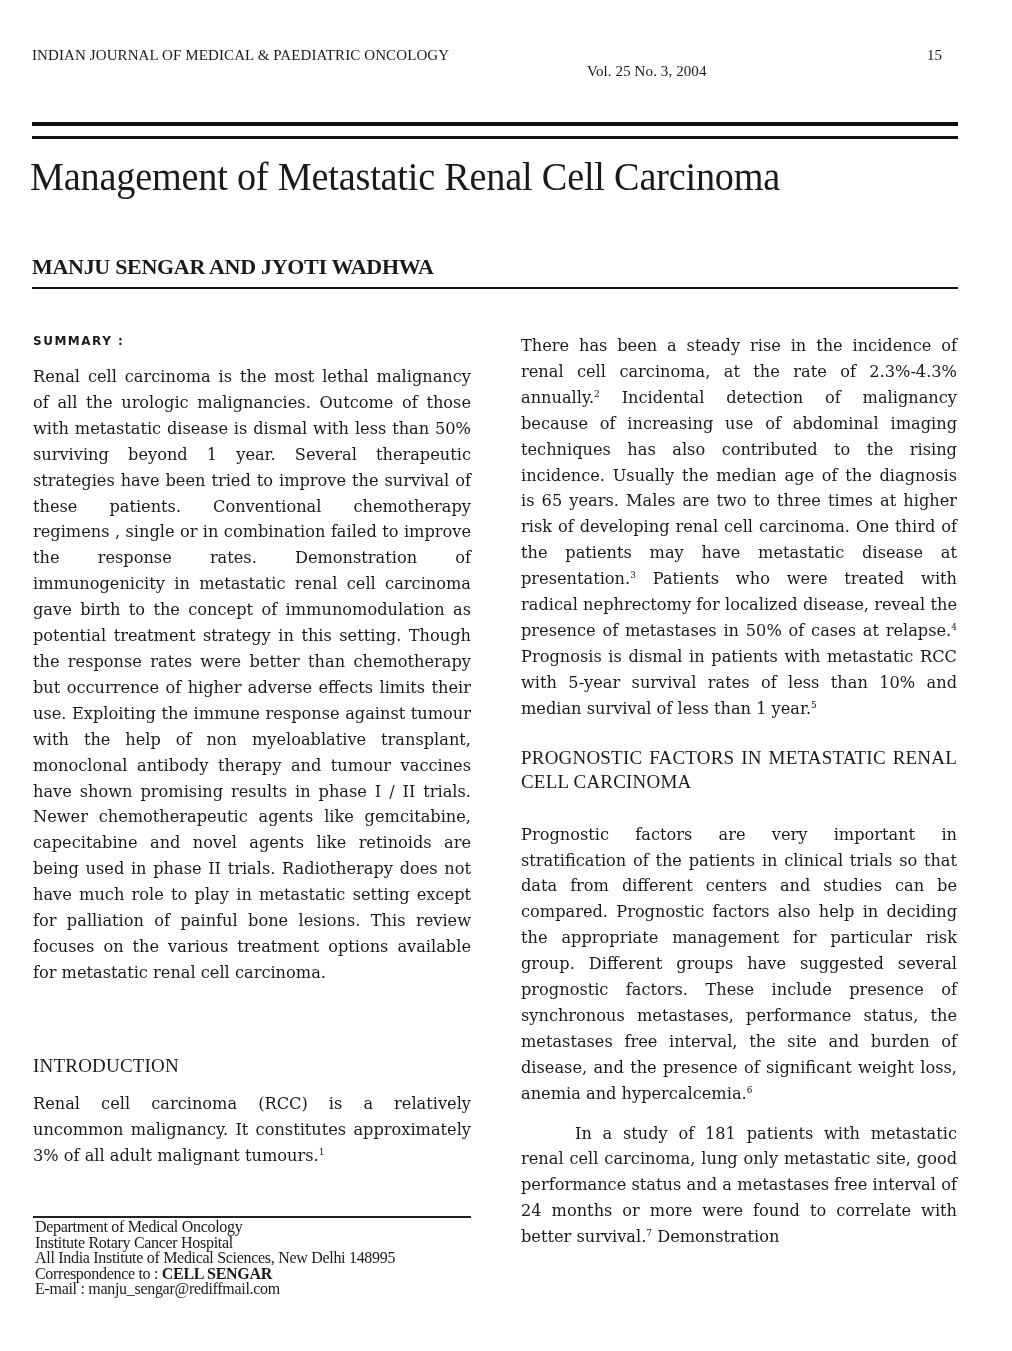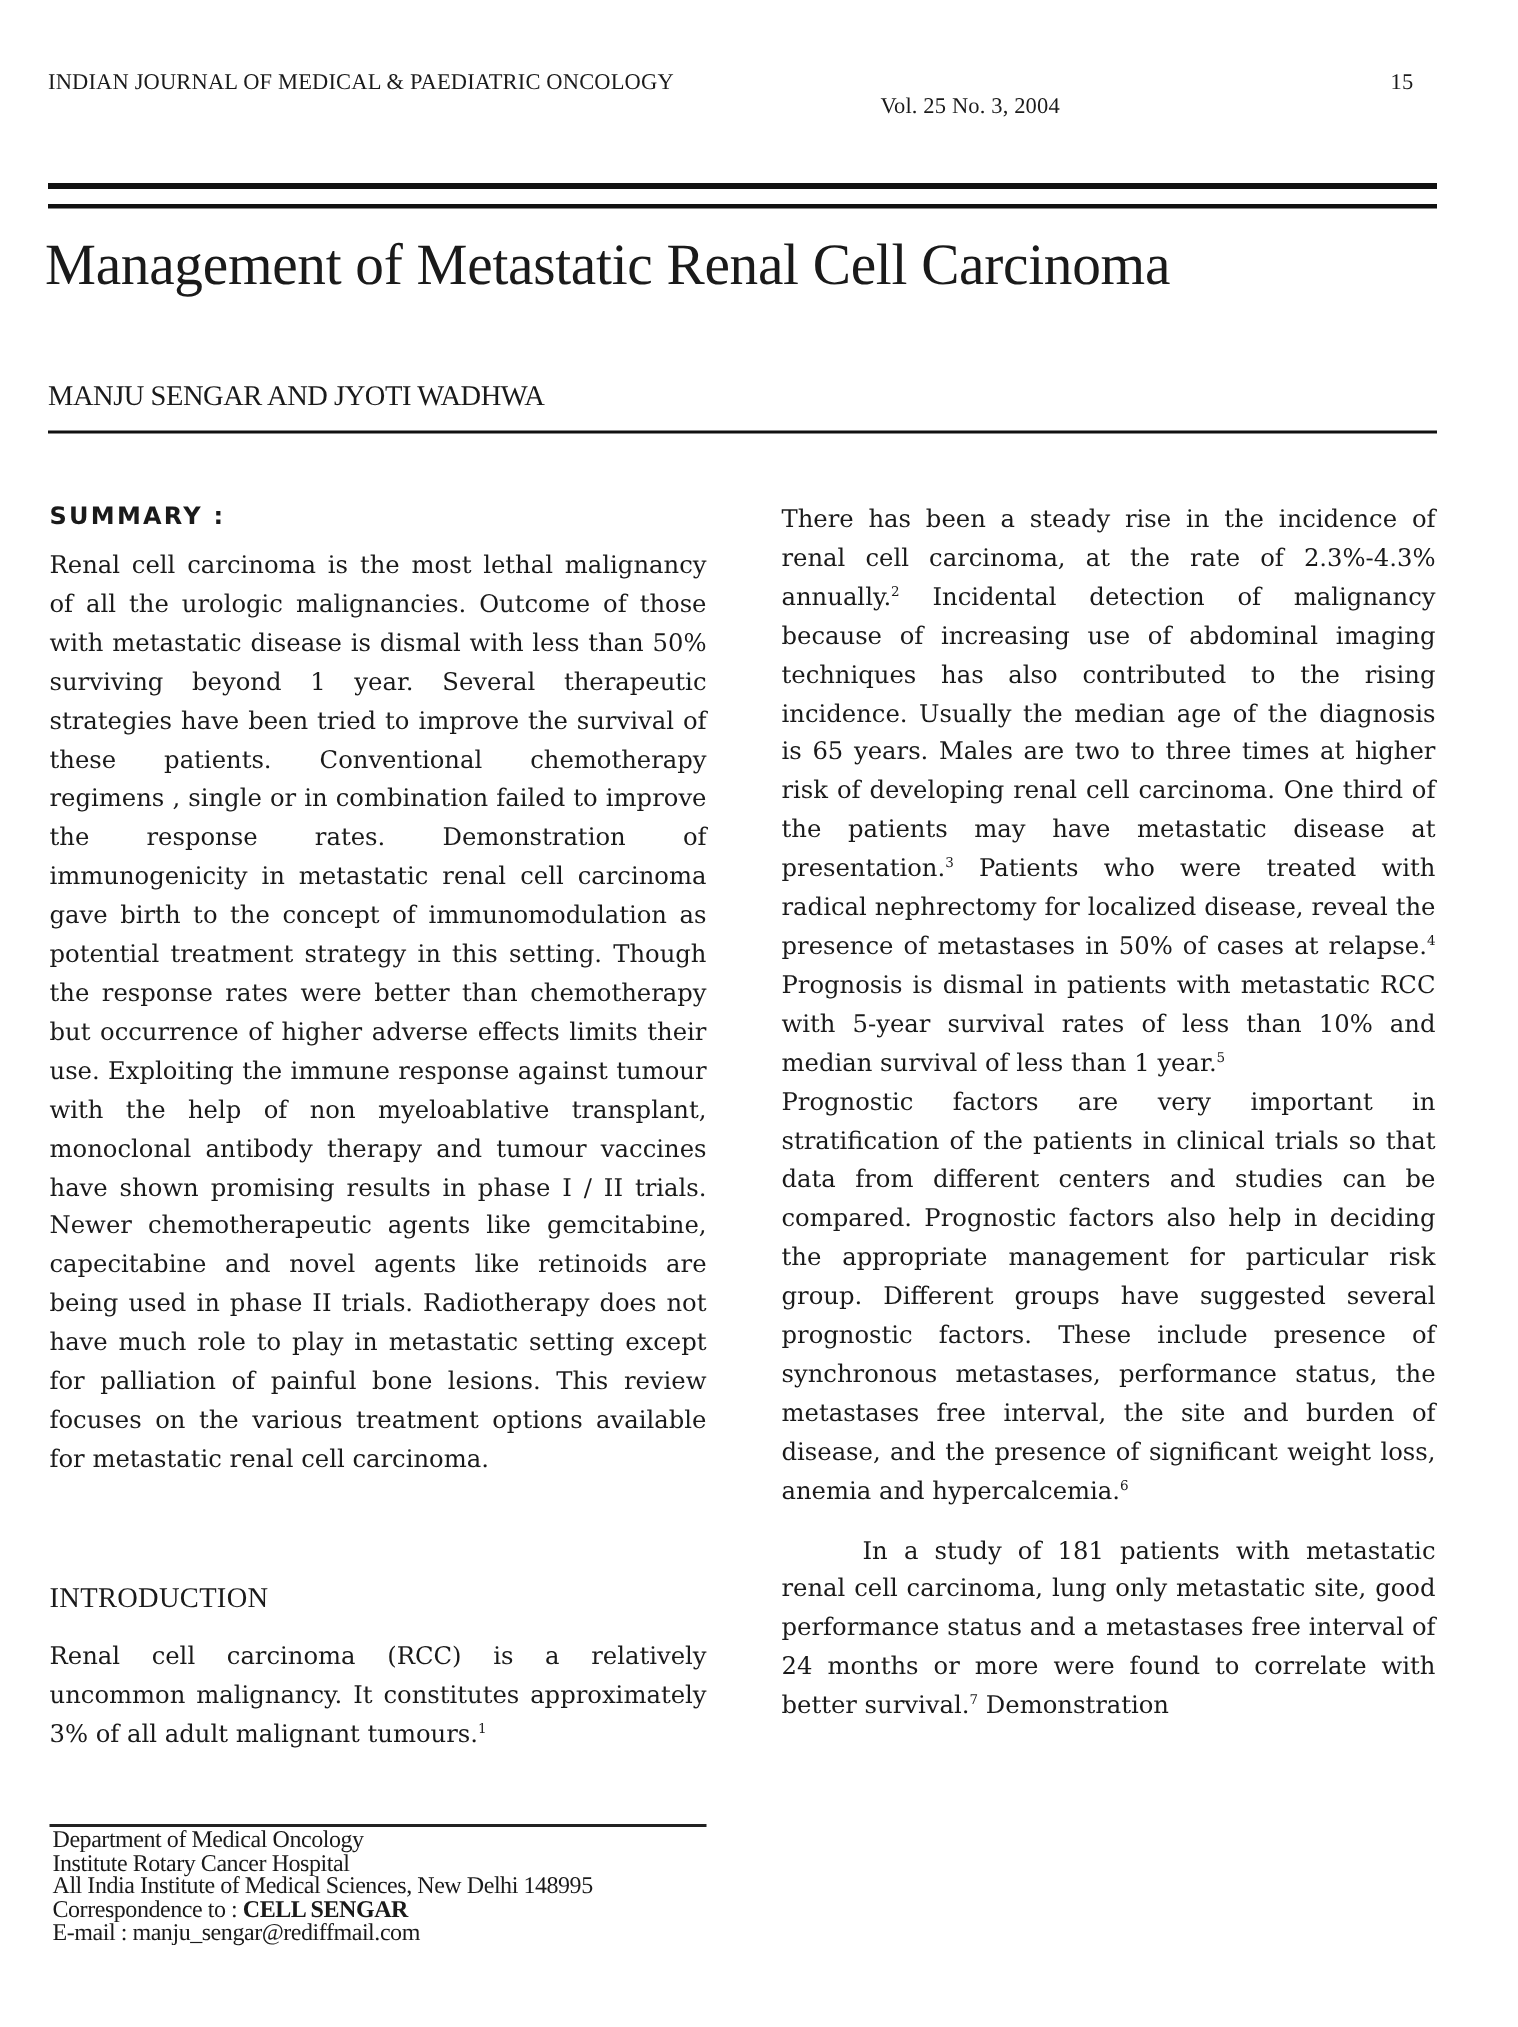--- a/index.html
+++ b/index.html
@@ -9,28 +9,28 @@
   .rh-journal { position: absolute; left: 0; top: 0; white-space: nowrap; }
   .rh-vol { position: absolute; left: 555px; top: 16px; white-space: nowrap; }
   .rh-page { position: absolute; left: 895px; top: 0; white-space: nowrap; }
 
   .rule { position: absolute; left: 32px; width: 926px; background: #111; }
   .rule-1 { top: 122px; height: 4px; }
   .rule-2 { top: 136px; height: 3px; }
   .rule-3 { top: 287px; height: 2px; }
 
   .title { position: absolute; top: 154px; left: 30px; font-family: "Liberation Serif", serif; font-size: 39px; white-space: nowrap; letter-spacing: -0.2px; transform: scaleX(0.98); transform-origin: left; }
-  .authors { position: absolute; top: 254px; left: 32px; font-family: "Liberation Serif", serif; font-size: 19px; white-space: nowrap; letter-spacing: -0.3px; }
+  .authors { position: absolute; top: 254px; left: 32px; font-family: "Liberation Serif", serif; font-size: 22px; white-space: nowrap; letter-spacing: -0.3px; font-weight: bold; }
 
   .col { position: absolute; width: 438px; font-family: "DejaVu Serif", serif; font-size: 16.2px; line-height: 25.9px; text-align: justify; }
   .col-left { left: 33px; top: 364px; }
   .col-right { left: 521px; top: 333px; width: 436px; }
   .col p { margin: 0; }
 
-  .summary-heading { position: absolute; left: 33px; top: 334px; font-family: "DejaVu Sans", sans-serif; font-weight: bold; font-size: 16px; letter-spacing: 1.5px; }
+  .summary-heading { position: absolute; left: 33px; top: 334px; font-family: "DejaVu Sans", sans-serif; font-weight: bold; font-size: 12px; letter-spacing: 1.5px; }
   .section-heading { font-family: "Liberation Serif", serif; font-size: 19px; line-height: 24px; text-align: right; letter-spacing: 0.2px; }
   .intro-heading { position: absolute; left: 33px; top: 1054px; }
   .prog-heading { margin-top: 24px; margin-bottom: 28px; text-align: justify; text-align-last: left; }
   .intro-body { position: absolute; left: 33px; top: 1091px; width: 438px; }
 
   .indent { text-indent: 54px; }
   sup { font-size: 9px; line-height: 0; vertical-align: 6px; }
 
   .fn-rule { position: absolute; left: 33px; top: 1216px; width: 438px; height: 2px; background: #222; }
   .footnote { position: absolute; left: 35px; top: 1219px; font-family: "Liberation Serif", serif; font-size: 16px; line-height: 15.6px; letter-spacing: -0.3px; }
@@ -71,19 +71,20 @@
   <div>Department of Medical Oncology</div>
   <div>Institute Rotary Cancer Hospital</div>
   <div>All India Institute of Medical Sciences, New Delhi 148995</div>
   <div><span>Correspondence to : </span><b>CELL SENGAR</b></div>
   <div><span>E-mail : </span><span>manju_sengar@rediffmail.com</span></div>
 </div>
 
 <div class="col col-right">
   <p><span>There has been a steady rise in the incidence of renal cell carcinoma, at the rate of 2.3%-4.3% annually.</span><sup>2</sup><span> Incidental detection of malignancy because of increasing use of abdominal imaging techniques has also contributed to the rising incidence. Usually the median age of the diagnosis is 65 years. Males are two to three times at higher risk of developing renal cell carcinoma. One third of the patients may have metastatic disease at presentation.</span><sup>3</sup><span> Patients who were treated with radical nephrectomy for localized disease, reveal the presence of metastases in 50% of cases at relapse.</span><sup>4</sup><span> Prognosis is dismal in patients with metastatic RCC with 5-year survival rates of less than 10% and median survival of less than 1 year.</span><sup>5</sup></p>
 
+  <div class="section-heading prog-heading">PROGNOSTIC FACTORS IN METASTATIC RENAL CELL CARCINOMA</div>
 
   <p><span>Prognostic factors are very important in stratification of the patients in clinical trials so that data from different centers and studies can be compared. Prognostic factors also help in deciding the appropriate management for particular risk group. Different groups have suggested several prognostic factors. These include presence of synchronous metastases, performance status, the metastases free interval, the site and burden of disease, and the presence of significant weight loss, anemia and hypercalcemia.</span><sup>6</sup></p>
 
   <div class="spacer-14"></div>
 
   <p class="indent"><span>In a study of 181 patients with metastatic renal cell carcinoma, lung only metastatic site, good performance status and a metastases free interval of 24 months or more were found to correlate with better survival.</span><sup>7</sup><span> Demonstration</span></p>
 </div>
 
 </body></html>

